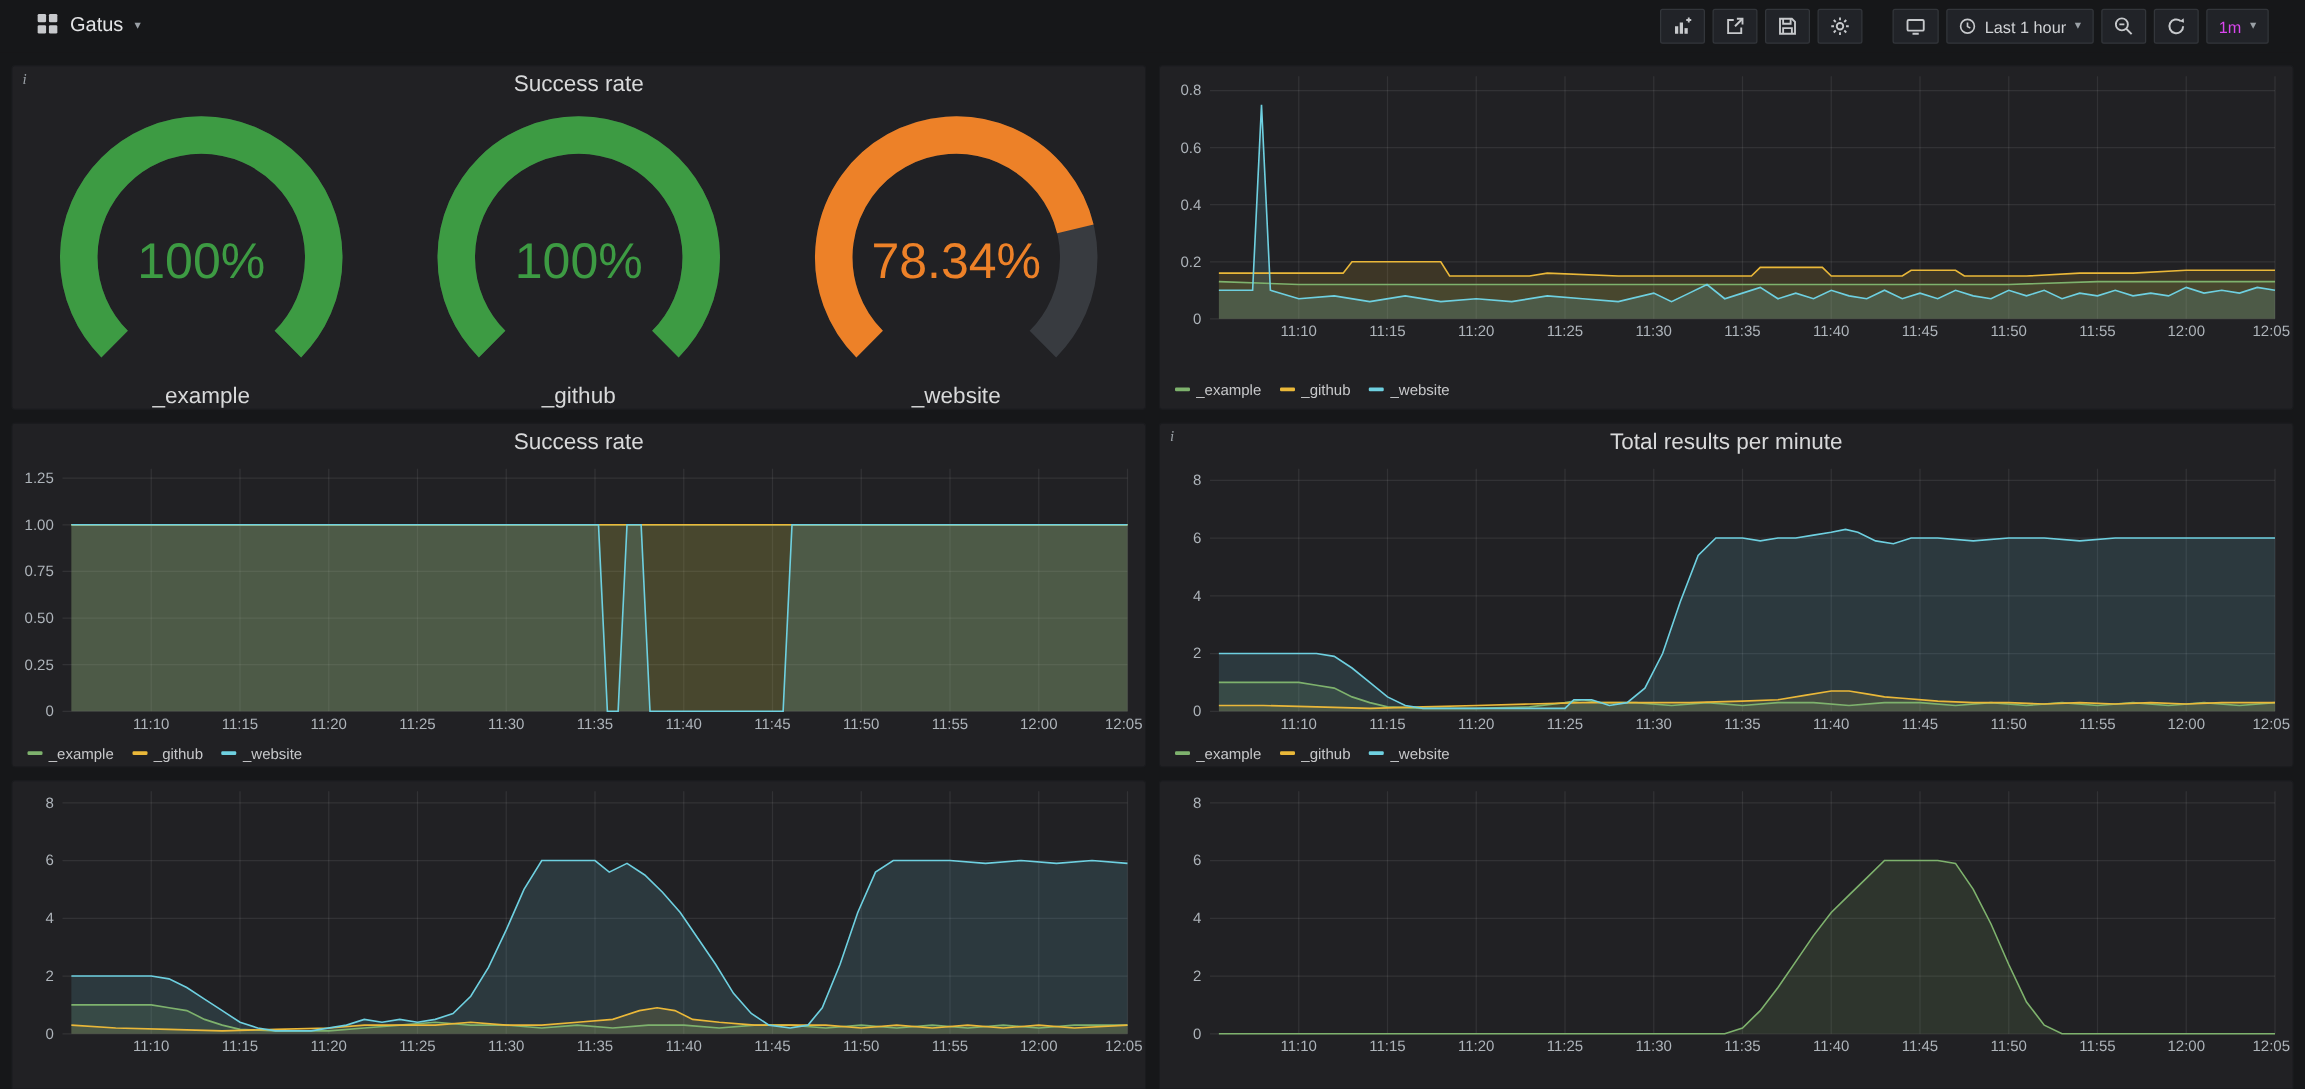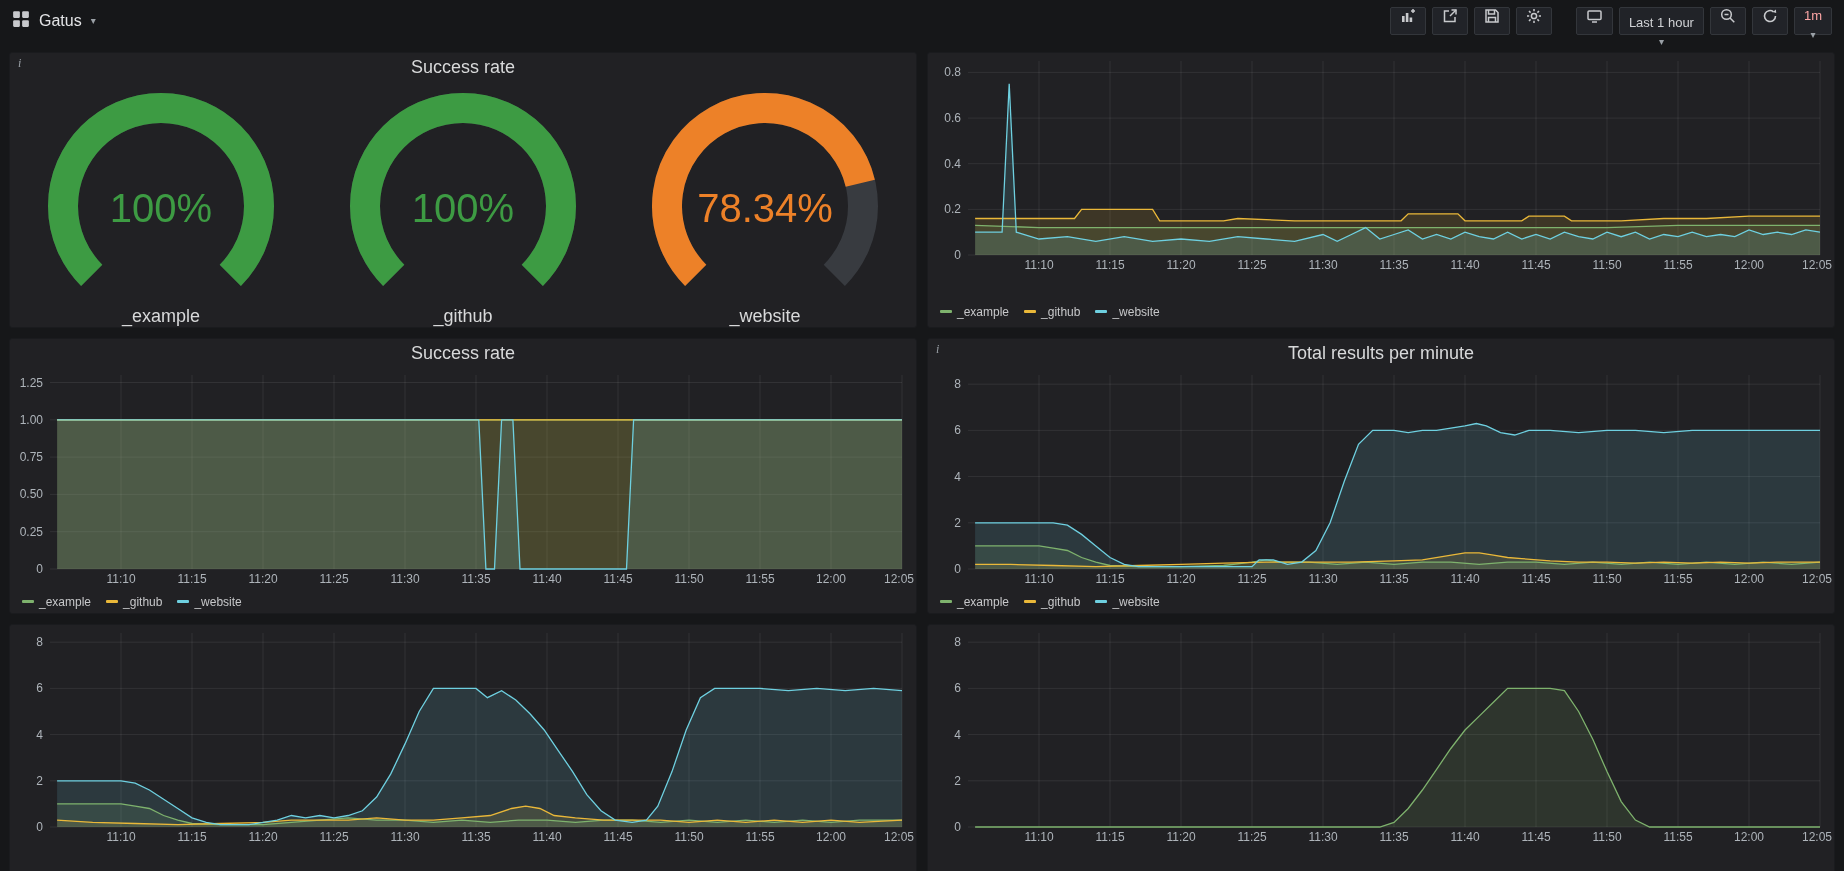--- a/index.html
+++ b/index.html
@@ -1,30 +1,30 @@
 <!DOCTYPE html>
 <html><head>
 <meta charset="utf-8">
 <style>
   * { margin:0; padding:0; box-sizing:border-box; }
   html,body { width:1844px; height:871px; overflow:hidden; background:#161719;
               font-family:"Liberation Sans", sans-serif; }
   
   .navbar { height:42px; display:flex; align-items:center; justify-content:space-between;
-            padding:0 12px; background:#161719; }
+            padding:0 29px; background:#161719; }
   .nav-left { display:flex; align-items:center; gap:9px; cursor:pointer; }
   .nav-title { color:#e3e4e6; font-size:16px; }
   .caret { color:#9aa0a6; font-size:10px; line-height:1; }
   .nav-right { display:flex; align-items:center; gap:6px; }
   .nav-btn { display:flex; align-items:center; gap:7px; height:28px; padding:0 9px;
              background:#212328; border:1px solid #33363b; border-radius:2px;
-             color:#d0d2d5; font-size:13px; cursor:pointer;flex-direction:column; }
+             color:#d0d2d5; font-size:13px; cursor:pointer; }
   .nav-btn svg { display:block; }
   .spacer { width:12px; }
-  .interval-label { color:#fca5a5; }
+  .interval-label { color:#d946ef; }
   
   .dashboard { display:grid; grid-template-columns:1fr 1fr; grid-auto-rows:276px;
                gap:10px; padding:10px 9px; }
   .panel { background:#212124; border:1px solid #1a1b1e; border-radius:3px;
            display:flex; flex-direction:column; overflow:hidden; }
   .panel-header { position:relative; flex:0 0 28px; display:flex; align-items:center; justify-content:center; }
   .panel-title { color:#d8d9da; font-size:18px; font-weight:500; cursor:pointer; }
   .panel-info { position:absolute; left:8px; top:3px; color:#9aa0a6; font-size:12px;
                 font-style:italic; font-family:"Liberation Serif", serif; cursor:pointer; }
   .chart { flex:1; position:relative; cursor:crosshair; }

